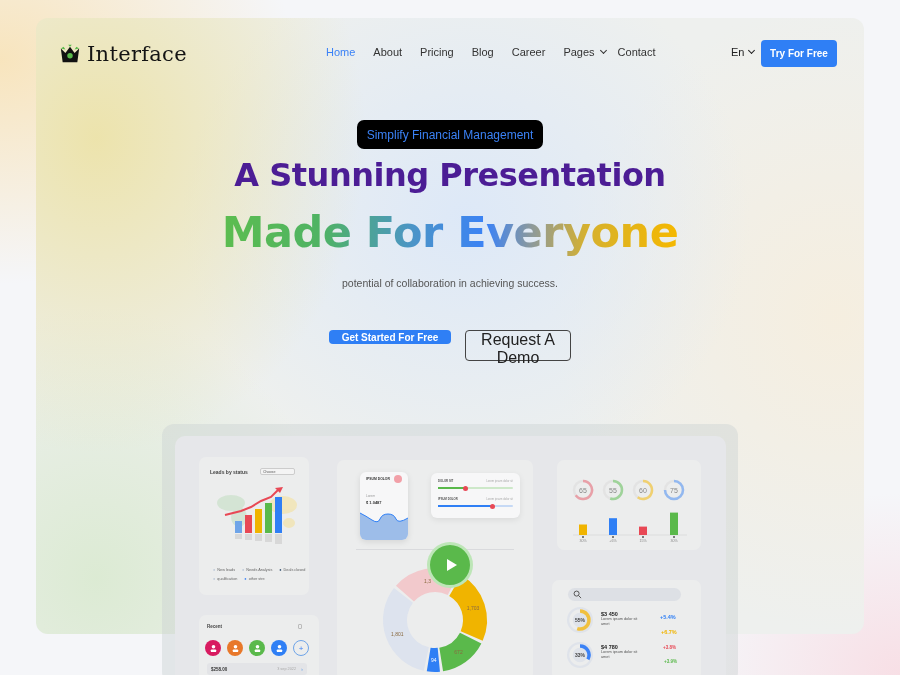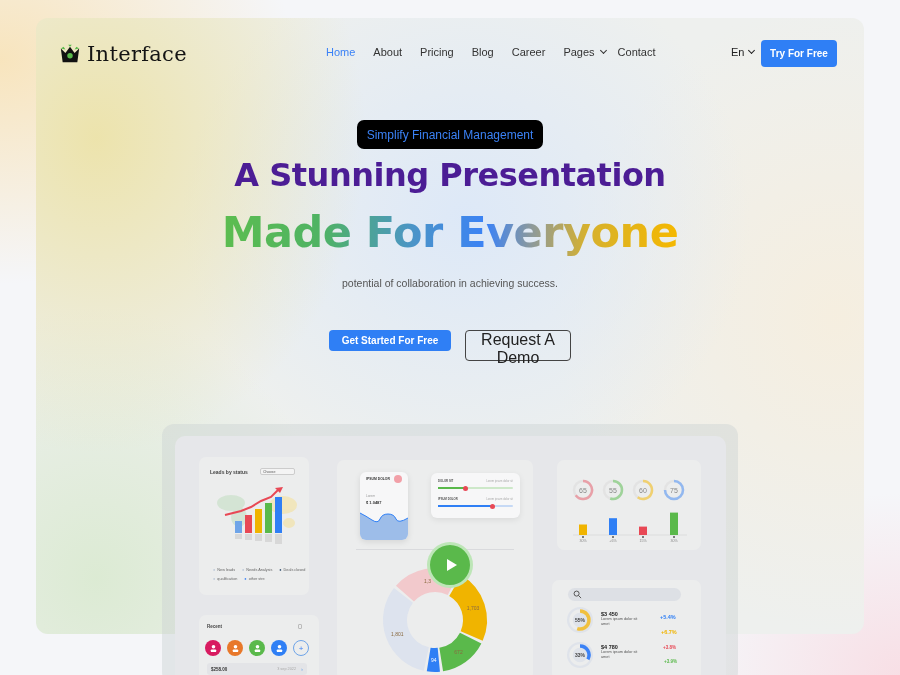--- a/index.html
+++ b/index.html
@@ -55,21 +55,21 @@
     }
     .h2 span {
       background: linear-gradient(90deg, #5cbd4f 0%, #4fb364 22%, #4b94c8 42%, #3b82f6 58%, #8e9a9a 68%, #d6b12e 80%, #f5b800 100%);
       -webkit-background-clip: text; background-clip: text; color: transparent; text-align: center;
     }
     .sub {
       position: absolute; left: 250px; width: 400px; top: 275px; text-align: center;
       font-size: 10.5px; color: #555; line-height: 17px;
     }
     .btn-primary {
-      position: absolute; left: 329px; top: 330px; width: 122px; height: 21px;
+      position: absolute; left: 329px; top: 330px; width: 122px; height: 14px;
       background: #2f7ff5; color: #fff; border: none; border-radius: 4px;
       font-size: 10px; font-weight: bold; font-family: "Liberation Sans", sans-serif;
     }
     .btn-outline {
       position: absolute; left: 465px; top: 330px; width: 106px; height: 31px;
       background: transparent; color: #222; border: 1px solid #444; border-radius: 4px;
       font-size: 16px; font-family: "Liberation Sans", sans-serif;
     }
     
     .dash-outer {

